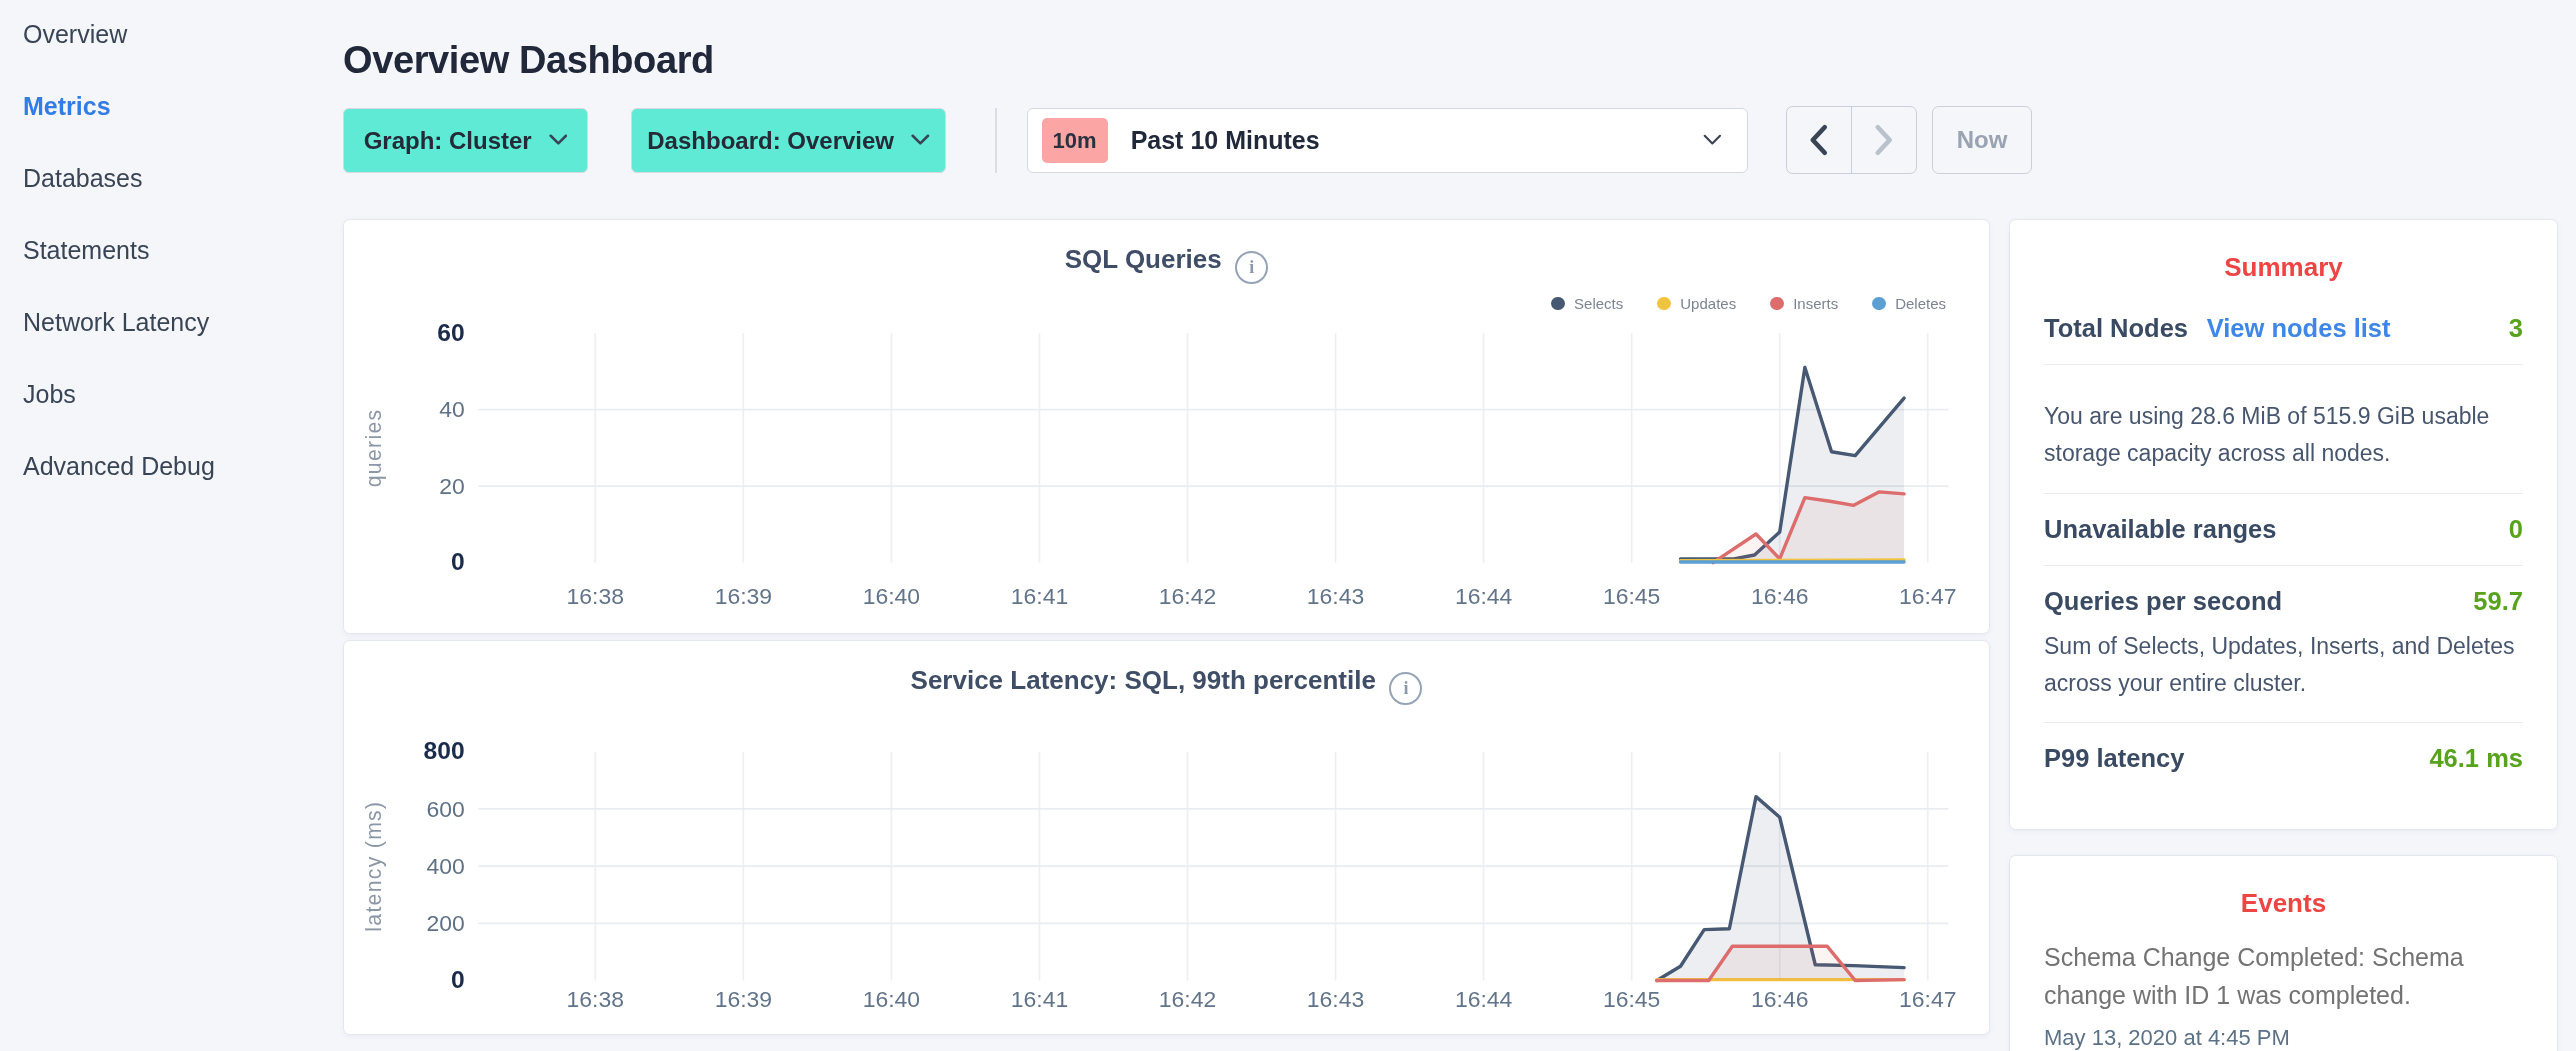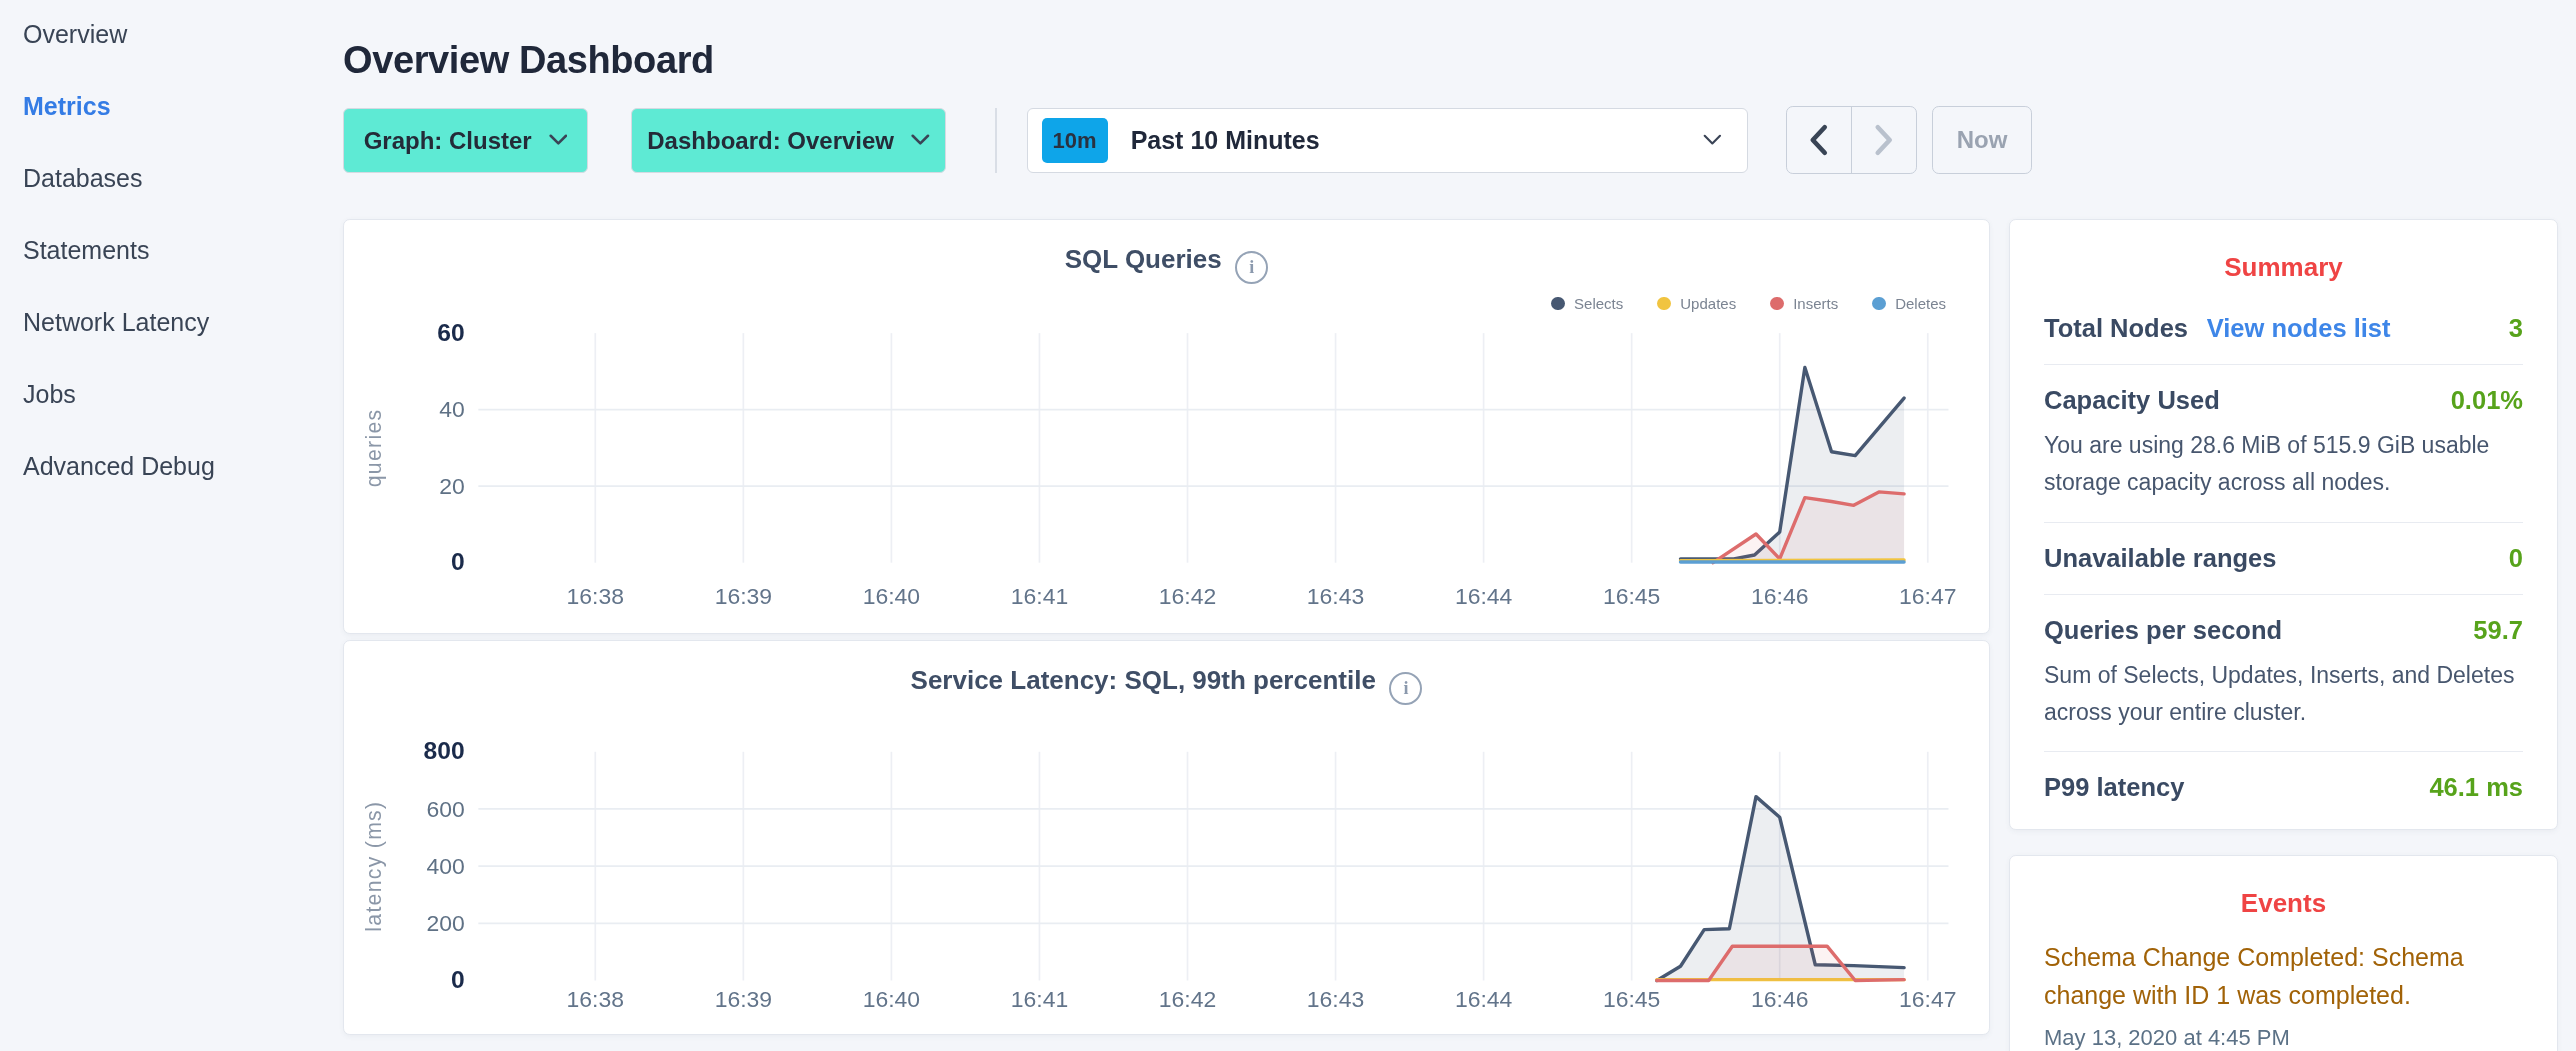--- a/index.html
+++ b/index.html
@@ -19,21 +19,21 @@
   .btn{box-sizing:border-box;position:absolute;top:108px;height:65px;background:#5eead4;
        border:1.7px solid #d5dae2;border-radius:6px;display:flex;align-items:center;justify-content:center;
        font-weight:700;font-size:24px;color:#242b38;gap:17px;cursor:pointer;}
   #graph-btn{left:343px;width:245px;}
   #dash-btn{left:631px;width:315px;}
   .caret-down{width:18.7px;height:12px;margin-top:-1.7px;}
   .divider-v{position:absolute;left:995px;top:108px;height:65px;width:1.7px;background:#d9dee6;}
   .timebox{position:absolute;left:1027px;top:108px;width:721px;height:65px;background:#fff;
            border:1.7px solid #d5dae2;border-radius:6px;box-sizing:border-box;display:flex;align-items:center;
            padding:0 25.5px 0 13.6px;cursor:pointer;}
-  .badge{background:#0ea5e9;border-radius:5.1px;font-weight:700;font-size:22px;color:#2a3140;padding:9.4px 11px;margin-right:23px;}
+  .badge{background:#fca5a5;border-radius:5.1px;font-weight:700;font-size:22px;color:#2a3140;padding:9.4px 11px;margin-right:23px;}
   .timelabel{font-weight:700;font-size:25px;color:#20283a;flex:1;text-align:left;}
   .arrowgroup{position:absolute;left:1786px;top:106px;width:131px;height:68px;border:1.7px solid #c8cfda;
               border-radius:6.8px;box-sizing:border-box;display:flex;background:transparent;}
   .arrowcell{flex:1;display:flex;align-items:center;justify-content:center;cursor:pointer;}
   .arrowcell + .arrowcell{border-left:1.7px solid #c8cfda;}
   .nowbtn{position:absolute;left:1932px;top:106px;width:100px;height:68px;border:1.7px solid #c8cfda;border-radius:6.8px;
           box-sizing:border-box;display:flex;align-items:center;justify-content:center;
           font-weight:700;font-size:24px;color:#9aa3b1;cursor:pointer;}
   
   .card{position:absolute;background:#ffffff;border:0.9px solid #e3e7ee;border-radius:6.8px;
@@ -58,21 +58,21 @@
   .summary-rows{padding:10.2px 34px 0 34px;}
   .srow{padding:21px 0;border-bottom:1.7px solid #e8ebf1;}
   .srow:last-child{border-bottom:none;}
   .srow-head{display:flex;align-items:baseline;}
   .srow-label{font-size:25.5px;font-weight:700;color:#3a4a63;}
   .srow-link{font-size:25.5px;font-weight:700;color:#3e86e8;margin-left:18.7px;cursor:pointer;}
   .srow-value{margin-left:auto;font-size:25.5px;font-weight:700;color:#57a31b;white-space:nowrap;}
   .srow-desc{margin-top:12px;font-size:23px;color:#47566e;line-height:1.6;}
   
   .event-item{padding:18.7px 34px 0 34px;}
-  .event-text{font-size:25px;color:#a16207;line-height:1.55;}
+  .event-text{font-size:25px;color:#737373;line-height:1.55;}
   .event-time{margin-top:10.2px;font-size:22px;color:#5b7186;}
 </style>
 </head>
 <body>
 
 <nav class="nav">
     <div class="nav-item">Overview</div>
     <div class="nav-item active">Metrics</div>
     <div class="nav-item">Databases</div>
     <div class="nav-item">Statements</div>
@@ -224,24 +224,20 @@
   <div class="panel-title">Summary</div>
   <div class="summary-rows">
       <div class="srow">
         <div class="srow-head">
           <span class="srow-label">Total Nodes</span>
           <span class="srow-link">View nodes list</span>
           <span class="srow-value">3</span>
         </div>
       </div>
       <div class="srow">
-        <div class="srow-head">
-          <span class="srow-label">Capacity Used</span>
-          <span class="srow-value">0.01%</span>
-        </div>
         <div class="srow-desc">You are using 28.6 MiB of 515.9 GiB usable storage capacity across all nodes.</div>
       </div>
       <div class="srow">
         <div class="srow-head">
           <span class="srow-label">Unavailable ranges</span>
           <span class="srow-value">0</span>
         </div>
       </div>
       <div class="srow">
         <div class="srow-head">

